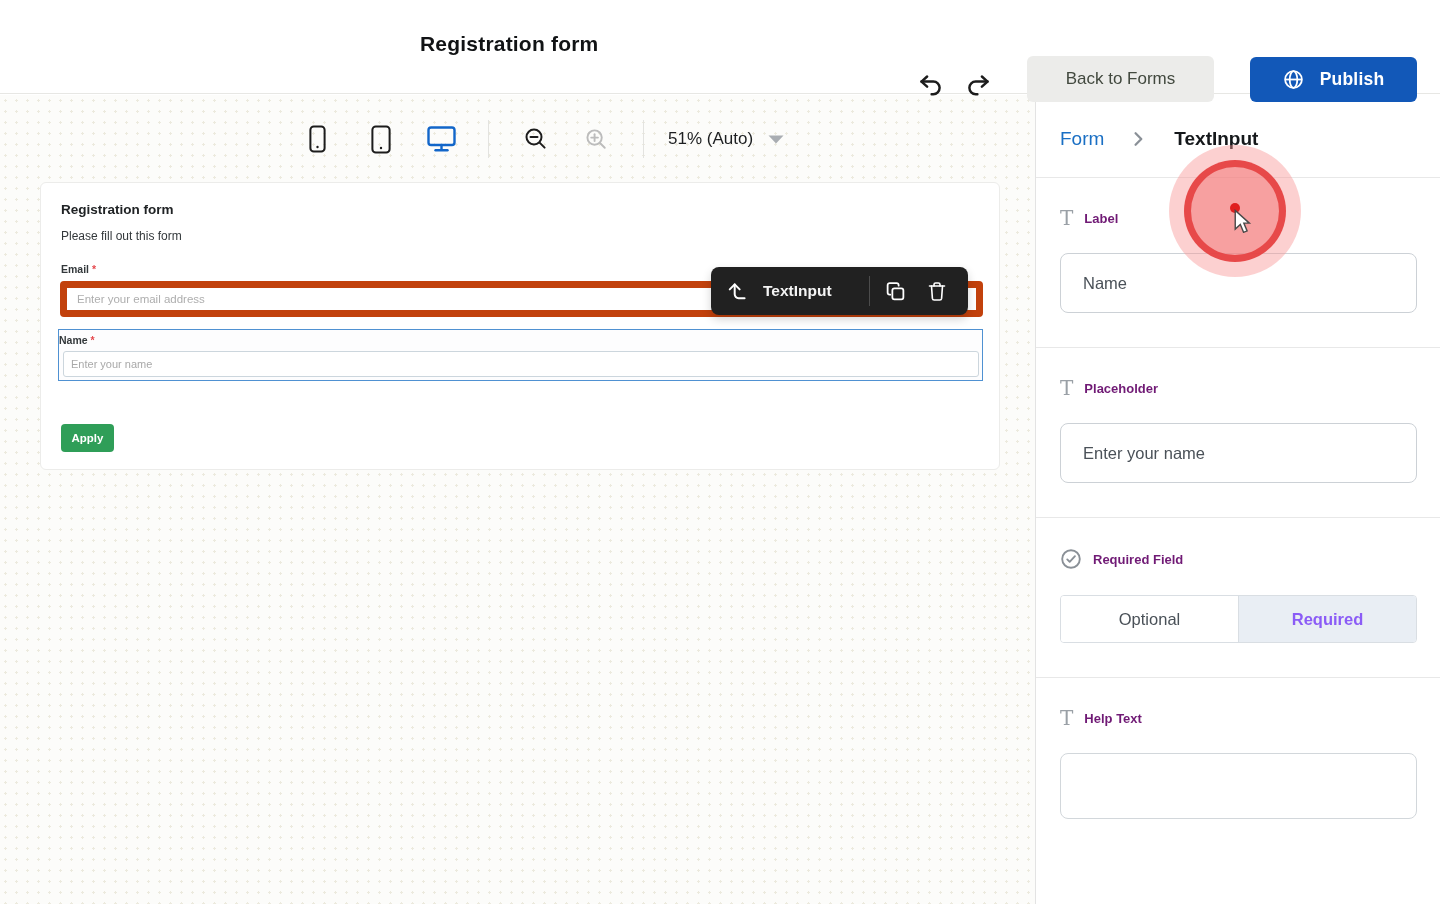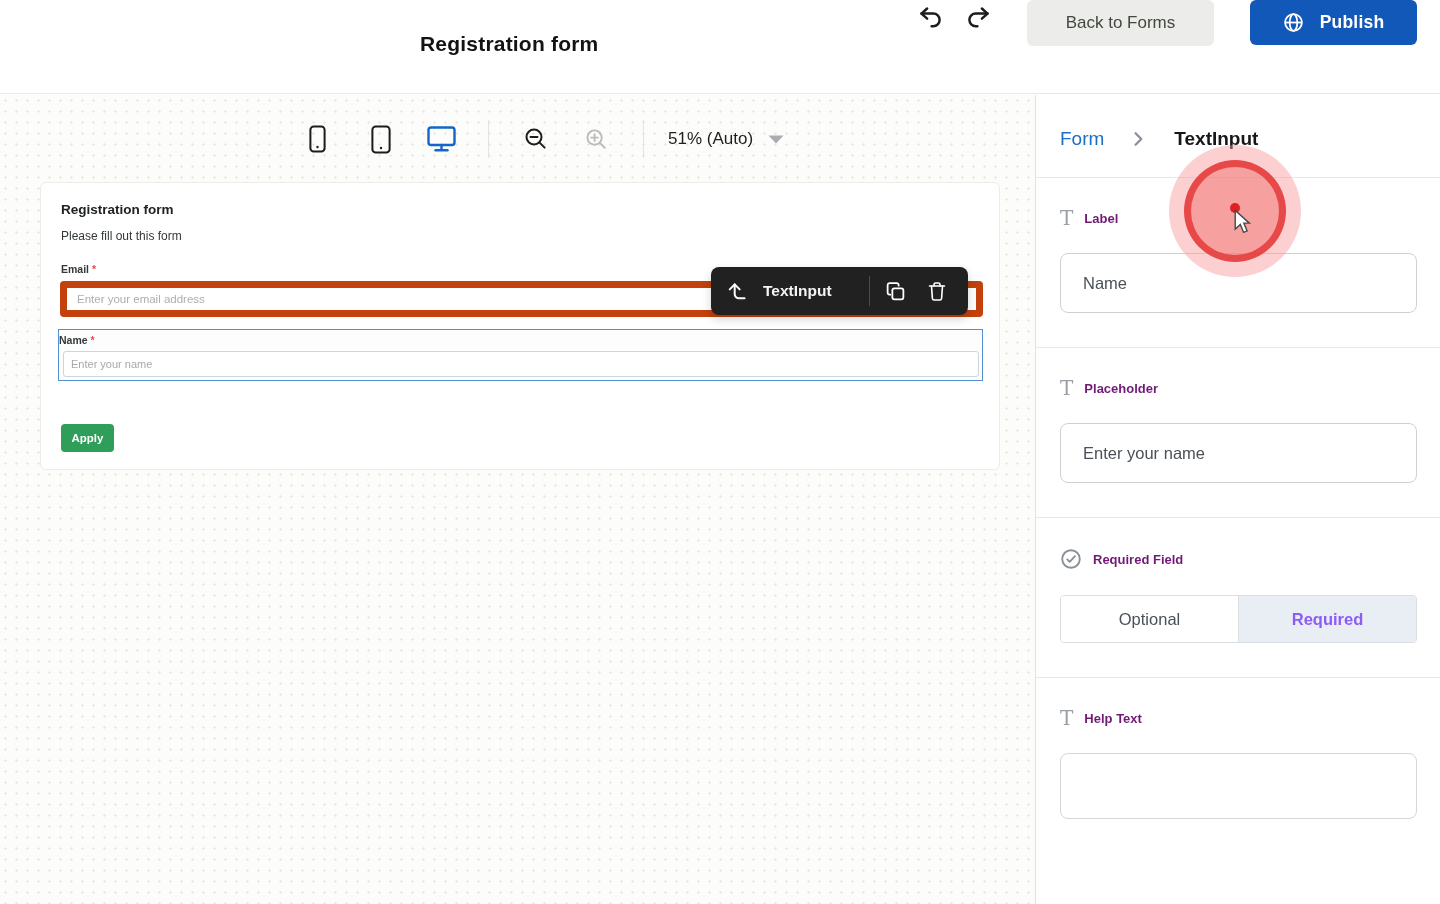--- a/index.html
+++ b/index.html
@@ -6,21 +6,21 @@
   html,body { width:1440px; height:904px; overflow:hidden;
     font-family:"Liberation Sans", sans-serif; background:#ffffff; }
   .app { position:relative; width:1440px; height:904px; }
 
   
   .topbar { position:absolute; left:0; top:0; width:1440px; height:94px;
     background:#ffffff; border-bottom:1px solid #e7e7e4; z-index:5; }
   .page-title { position:absolute; left:420px; top:32px; font-size:21px;
     font-weight:700; color:#111315; letter-spacing:.2px; }
   .topbar-right { position:absolute; right:23px; top:0; height:102px;
-    display:flex; align-items:flex-start; }
+    display:flex; align-items:flex-end; }
   .icon-btn { background:none; border:none; cursor:pointer; display:flex;
     align-items:center; justify-content:center; width:34px; height:34px; }
   .undo-redo { display:flex; gap:14px; margin-right:32px; }
   .btn-back { width:187px; height:46px; background:#ececeа; background:#ececea;
     border:none; border-radius:6px; font-size:17px; color:#42493f;
     font-family:"Liberation Sans",sans-serif; cursor:pointer; margin-right:36px; }
   .btn-publish { width:167px; height:45px; background:#1258b8; border:none;
     border-radius:6px; display:flex; align-items:center; justify-content:center;
     gap:16px; cursor:pointer; }
   .btn-publish span { color:#ffffff; font-size:17.5px; font-weight:700;

